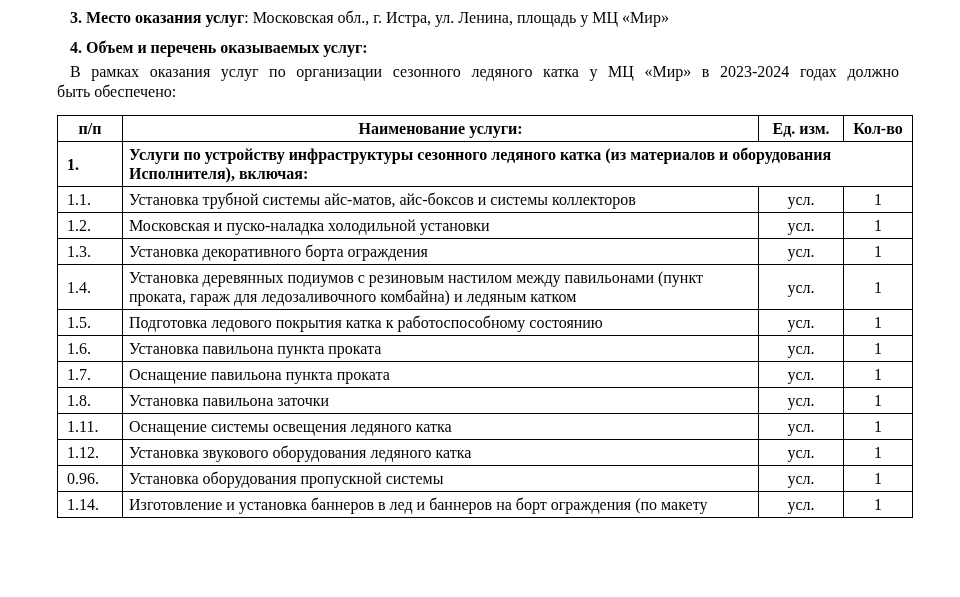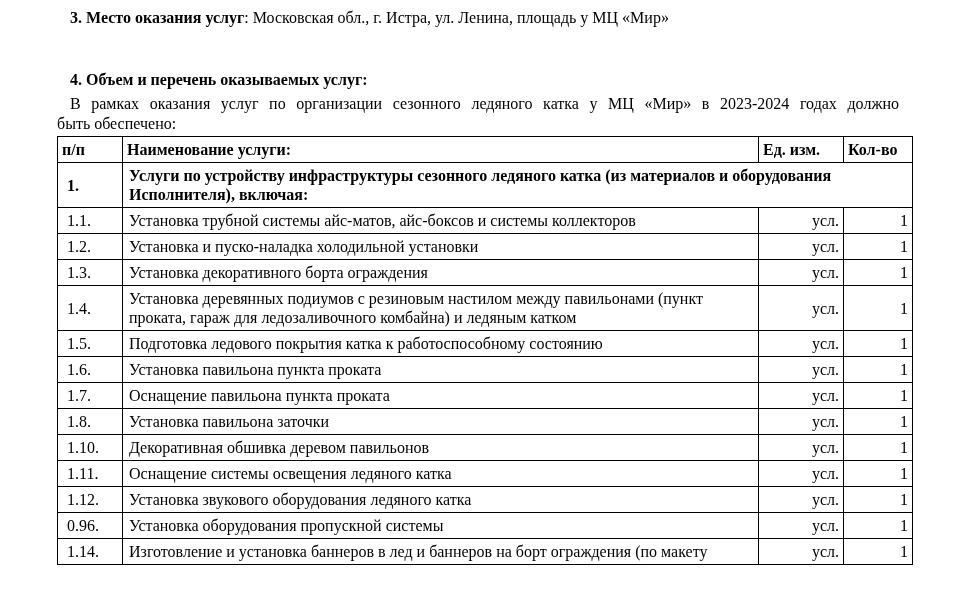--- a/index.html
+++ b/index.html
@@ -22,26 +22,26 @@
   }
   .para {
     margin: 0;
     font-size: 16px;
     line-height: 20px;
   }
   .indent {
     text-indent: 13px;
   }
   .heading4 {
-    margin-top: 42px;
+    margin-top: 10px;
     font-weight: bold;
   }
   .intro {
     margin-top: 4px;
-    margin-bottom: 2px;
+    margin-bottom: 13px;
   }
   .jlines > div {
     text-align: justify;
     text-align-last: justify;
     line-height: 20px;
   }
   .jlines > div:first-child {
     text-indent: 13px;
   }
   .jlines > div:last-child {
@@ -60,33 +60,33 @@
   .services th, .services td {
     border: 1px solid #000000;
     font-size: 16px;
     line-height: 19px;
     vertical-align: middle;
     padding: 3px 4px;
     overflow: hidden;
   }
   .services th {
     font-weight: bold;
-    text-align: left;
+    text-align: center;
   }
   .services td.c-num {
     text-align: left;
     padding-left: 9px;
   }
   .services td.c-name {
     text-align: left;
     padding-left: 6px;
     padding-right: 6px;
   }
   .services td.c-unit, .services td.c-qty {
-    text-align: right;
+    text-align: center;
   }
   .services tr.group td {
     font-weight: bold;
   }
   
   .services tbody tr:last-child td.c-name {
     white-space: nowrap;
   }
   b { font-weight: bold; }
 </style>
@@ -127,21 +127,21 @@
 
   <tr>
     <td class="c-num">1.1.</td>
     <td class="c-name">Установка трубной системы айс-матов, айс-боксов и системы коллекторов</td>
     <td class="c-unit">усл.</td>
     <td class="c-qty">1</td>
   </tr>
 
   <tr>
     <td class="c-num">1.2.</td>
-    <td class="c-name">Установка и пуско-наладка холодильной установки</td>
+    <td class="c-name">Московская и пуско-наладка холодильной установки</td>
     <td class="c-unit">усл.</td>
     <td class="c-qty">1</td>
   </tr>
 
   <tr>
     <td class="c-num">1.3.</td>
     <td class="c-name">Установка декоративного борта ограждения</td>
     <td class="c-unit">усл.</td>
     <td class="c-qty">1</td>
   </tr>
@@ -175,26 +175,20 @@
   </tr>
 
   <tr>
     <td class="c-num">1.8.</td>
     <td class="c-name">Установка павильона заточки</td>
     <td class="c-unit">усл.</td>
     <td class="c-qty">1</td>
   </tr>
 
 
-  <tr>
-    <td class="c-num">1.10.</td>
-    <td class="c-name">Декоративная обшивка деревом павильонов</td>
-    <td class="c-unit">усл.</td>
-    <td class="c-qty">1</td>
-  </tr>
 
   <tr>
     <td class="c-num">1.11.</td>
     <td class="c-name">Оснащение системы освещения ледяного катка</td>
     <td class="c-unit">усл.</td>
     <td class="c-qty">1</td>
   </tr>
 
   <tr>
     <td class="c-num">1.12.</td>

